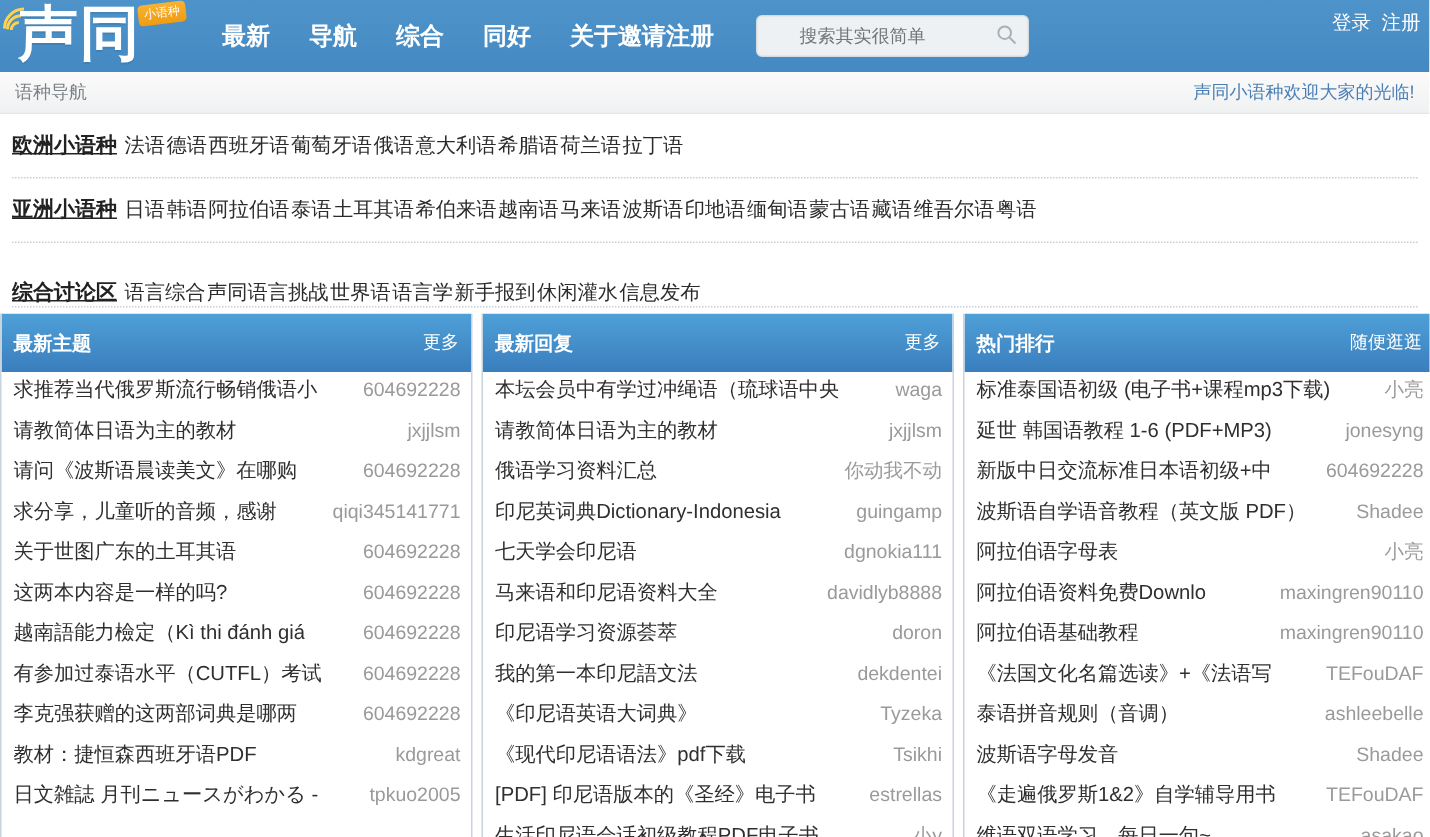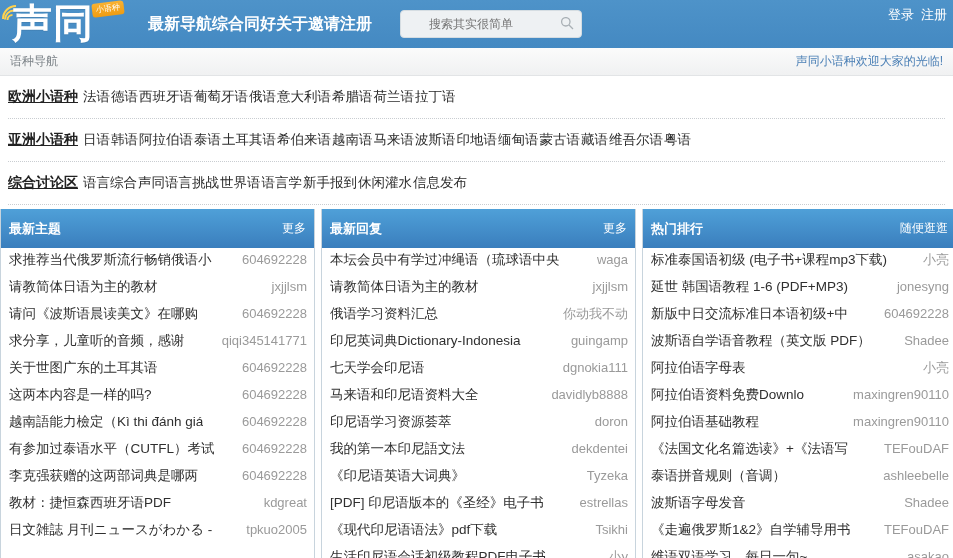--- a/index.html
+++ b/index.html
@@ -63,20 +63,21 @@
     padding: 1px 4px;
     border-radius: 3px;
     transform: rotate(-7deg);
     white-space: nowrap;
     letter-spacing: 0px;
   }
 
   .mainnav {
     display: flex;
     align-items: center;
+    gap: 26px;
     margin-left: 8px;
     flex: 0 0 auto;
   }
   .mainnav a {
     color: #ffffff;
     font-size: 16px;
     font-weight: bold;
     text-decoration: none;
     white-space: nowrap;
   }
@@ -157,21 +158,21 @@
     box-sizing: border-box;
   }
   .langrow {
     height: 42px;
     display: flex;
     align-items: center;
     border-bottom: 1px dotted #c9cdd1;
     gap: 1px;
     overflow: hidden;
   }
-  .langrow:last-child { border-bottom: 1px dotted #c9cdd1; }
+  .langrow:last-child { border-bottom: 1px dotted #c9cdd1; align-items: flex-end; }
   .langrow .cat {
     font-size: 14px;
     font-weight: bold;
     color: #222;
     text-decoration: underline;
     white-space: nowrap;
     margin-right: 4px;
   }
   .langrow a.lang {
     font-size: 13.5px;
@@ -425,26 +426,26 @@
         </div>
       <div class="plist-item">
           <a href="#" class="plist-title">我的第一本印尼語文法</a>
           <a href="#" class="plist-author">dekdentei</a>
         </div>
       <div class="plist-item">
           <a href="#" class="plist-title">《印尼语英语大词典》</a>
           <a href="#" class="plist-author">Tyzeka</a>
         </div>
       <div class="plist-item">
+          <a href="#" class="plist-title">《现代印尼语语法》pdf下载</a>
+          <a href="#" class="plist-author">Tsikhi</a>
+        </div>
+      <div class="plist-item">
           <a href="#" class="plist-title">[PDF] 印尼语版本的《圣经》电子书</a>
           <a href="#" class="plist-author">estrellas</a>
-        </div>
-      <div class="plist-item">
-          <a href="#" class="plist-title">《现代印尼语语法》pdf下载</a>
-          <a href="#" class="plist-author">Tsikhi</a>
         </div>
       <div class="plist-item">
           <a href="#" class="plist-title">生活印尼语会话初级教程PDF电子书</a>
           <a href="#" class="plist-author">小y</a>
         </div>
     </div>
   </div>
 
   <div class="panel">
     <div class="panel-head">

